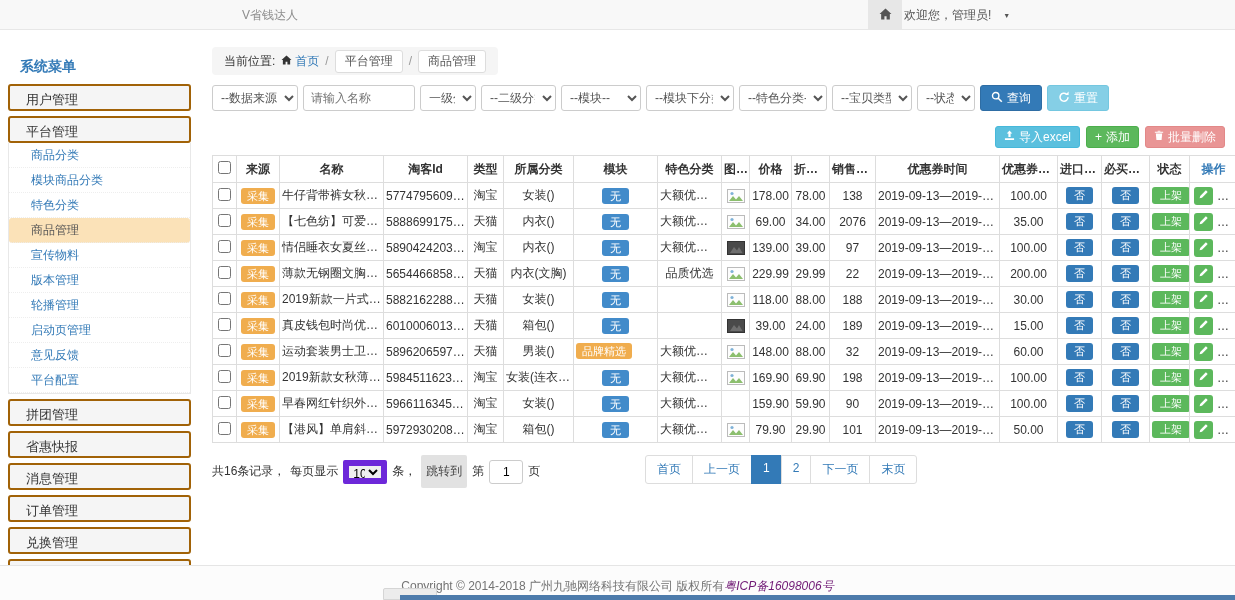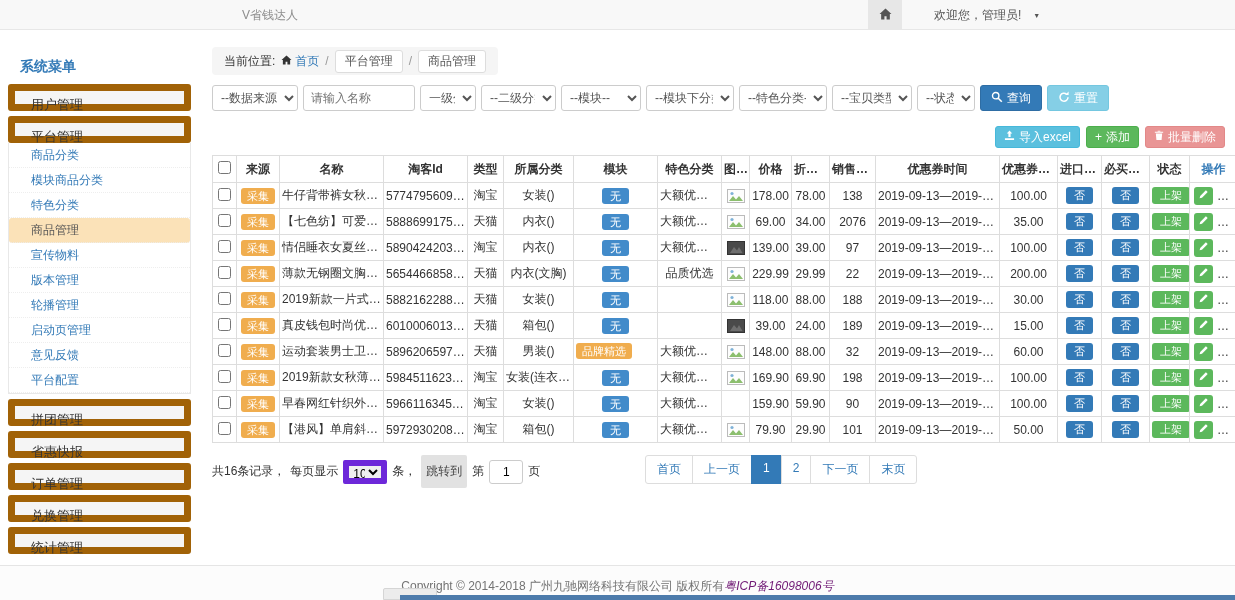--- a/index.html
+++ b/index.html
@@ -6,28 +6,28 @@
   html,body { width:1235px; height:600px; overflow:hidden; background:#fff;
     font-family:"Liberation Sans","DejaVu Sans",sans-serif; }
   .page { position:relative; width:1235px; height:600px; background:#fff; }
 
   
   .top-header { position:absolute; top:0; left:0; width:1235px; height:30px;
     background:#f8f8f8; border-bottom:1px solid #e7e7e7; }
   .app-title { position:absolute; left:242px; top:0; line-height:30px; font-size:12px; color:#8d8d8d; }
   .header-right { position:absolute; left:868px; top:0; height:30px; display:flex; align-items:stretch; }
   .home-btn { width:34px; height:30px; background:#e7e7e7; display:flex; align-items:center; justify-content:center; cursor:pointer; }
-  .welcome { display:flex; align-items:center; gap:12px; padding-left:32px; font-size:12px; color:#555; cursor:pointer; }
+  .welcome { display:flex; align-items:center; gap:12px; padding-left:2px; font-size:12px; color:#555; cursor:pointer; }
   .caret-sm { font-size:7px; color:#555; }
 
   
   .sidebar { position:absolute; left:8px; top:53px; width:183px; height:512px; overflow:hidden; }
   .sb-title { height:26px; line-height:26px; padding-left:12px; color:#337ab7; font-size:14px; font-weight:bold; }
   .sb-group { height:27px; line-height:27px; margin-top:5px; padding-left:16px; font-size:13px; color:#333;
-    background:#f5f5f5; border:7px solid #a16207; border-radius:3px; cursor:pointer; }
+    background:#f5f5f5; border:2px solid #a16207; border-radius:3px; cursor:pointer; }
   .sb-subwrap { background:#fff; border:1px solid #e8e8e8; border-top:none; }
   .sb-sub { height:25px; line-height:25px; padding-left:22px; font-size:12px; color:#337ab7;
     border-bottom:1px dotted #eee; cursor:pointer; }
   .sb-sub.active { background:#fbe2b8; color:#555; border-radius:3px; }
 
   
   .main { position:absolute; left:212px; top:40px; width:1013px; }
   .breadcrumb { display:inline-flex; align-items:center; gap:6px; margin-top:7px; height:28px;
     background:#f5f5f5; border-radius:4px; padding:0 12px; font-size:12px; color:#333; }
   .bc-home { display:inline-flex; align-items:center; gap:3px; color:#337ab7; cursor:pointer; }
@@ -124,20 +124,21 @@
           <div class="sb-sub active">商品管理</div>
           <div class="sb-sub">宣传物料</div>
           <div class="sb-sub">版本管理</div>
           <div class="sb-sub">轮播管理</div>
           <div class="sb-sub">启动页管理</div>
           <div class="sb-sub">意见反馈</div>
           <div class="sb-sub">平台配置</div>
         </div>
         <div class="sb-group">拼团管理</div>
         <div class="sb-group">省惠快报</div>
+        <div class="sb-group">消息管理</div>
         <div class="sb-group">订单管理</div>
         <div class="sb-group">兑换管理</div>
         <div class="sb-group">统计管理</div>
       </div>
   </div>
 
   <div class="main">
 
     <div class="breadcrumb">
       <span>当前位置:</span>

